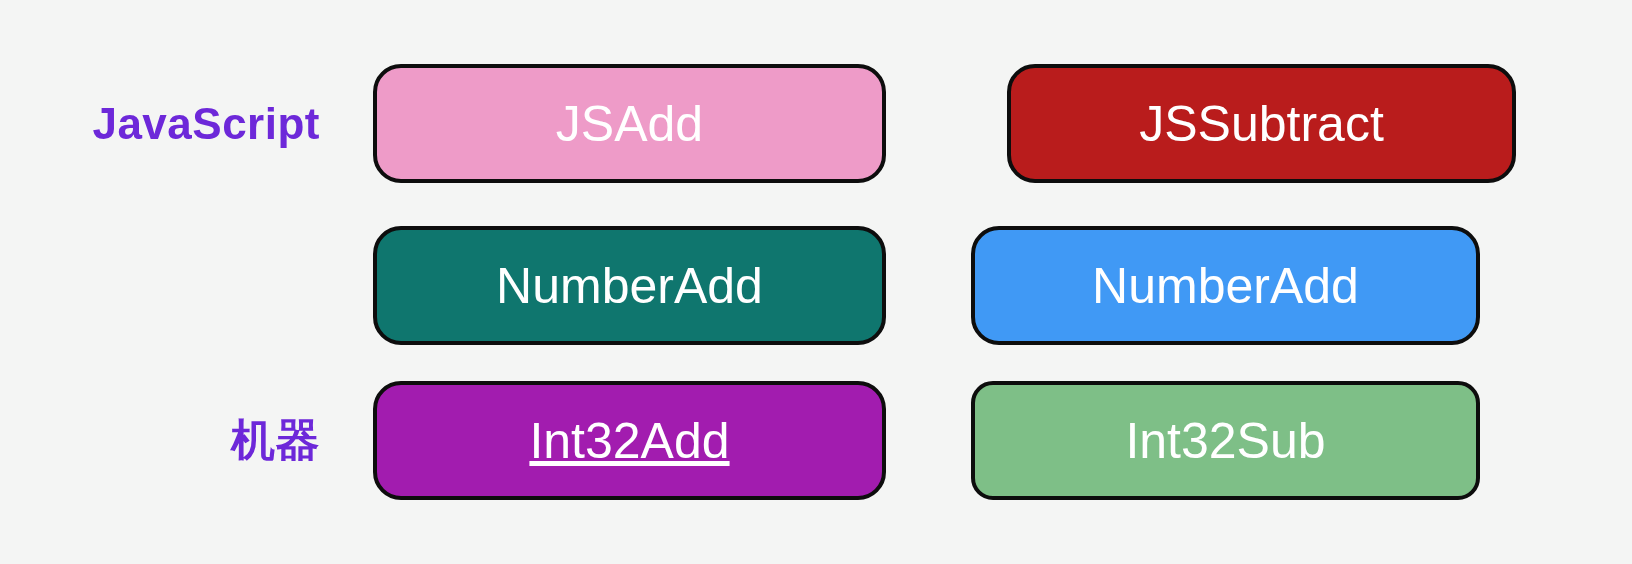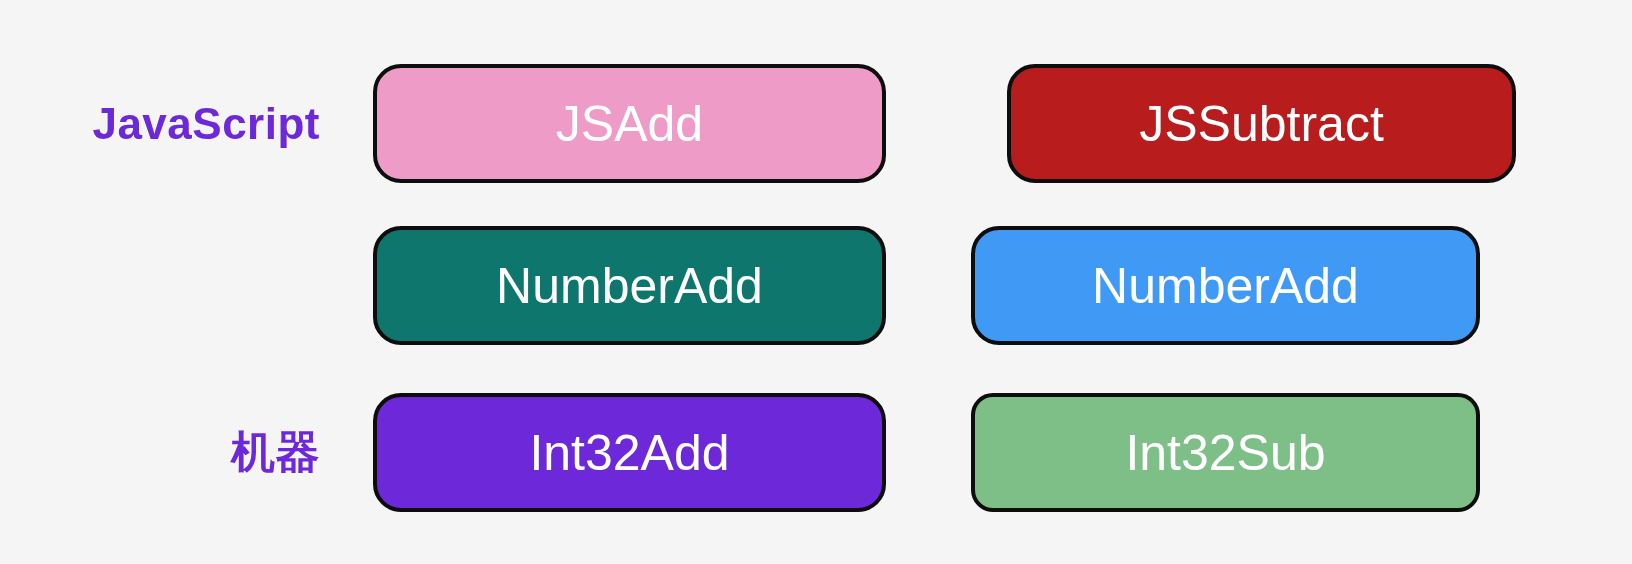--- a/index.html
+++ b/index.html
@@ -39,34 +39,34 @@
     display: flex;
     align-items: center;
     justify-content: center;
     font-size: 50px;
     font-weight: 400;
     color: #ffffff;
   }
   
   .r0 { top: 64px; }
   .r1 { top: 226px; }
-  .r2 { top: 393px; }
+  .r2 { top: 381px; }
   
   .c1 { left: 373px; width: 513px; }
   .c2 { left: 971px; width: 509px; }
 </style>
 </head>
 <body style="background-color: rgb(244, 245, 244);">
 
 <div class="diagram">
 
   <div class="row-label r0">JavaScript</div>
   <div class="node r0 c1" style="background-color: rgb(238, 155, 200);">JSAdd</div>
   <div class="node r0 c2" style="background-color: #b91c1c; margin-left: 36px;">JSSubtract</div>
 
   <div class="node r1 c1" style="background-color: #0f766e;">NumberAdd</div>
   <div class="node r1 c2" style="background-color: rgb(64, 153, 245);">NumberAdd</div>
 
   <div class="row-label r2">机器</div>
-  <div class="node r2 c1" style="background-color: #6d28d9;">Int32Add</div>
+  <div class="node r2 c1" style="background-color: #a21caf; text-decoration: underline;">Int32Add</div>
   <div class="node r2 c2" style="background-color: rgb(126, 191, 135); border-radius: 22px;">Int32Sub</div>
 
 </div>
 
 </body></html>

